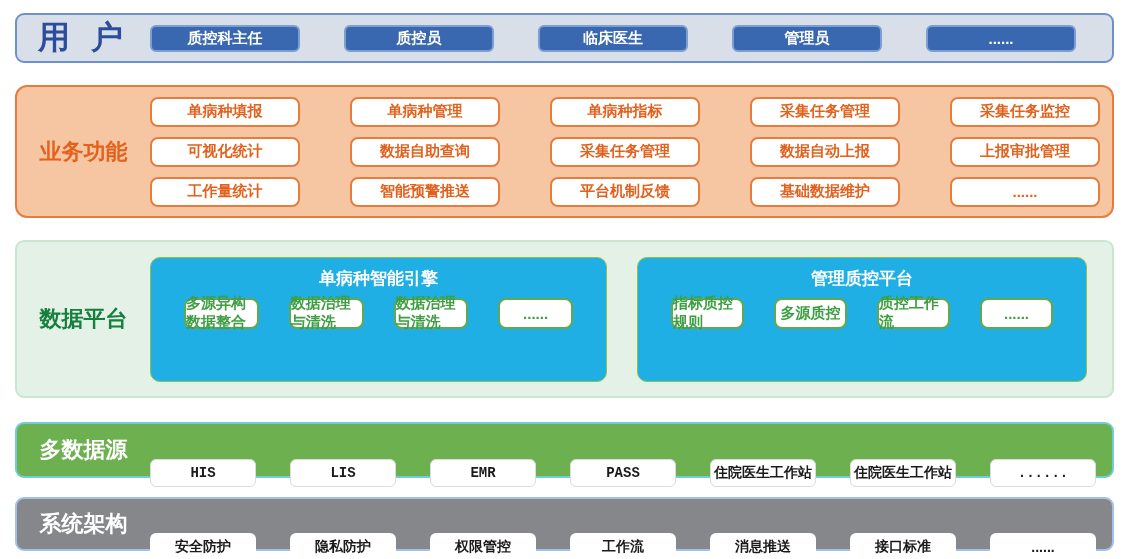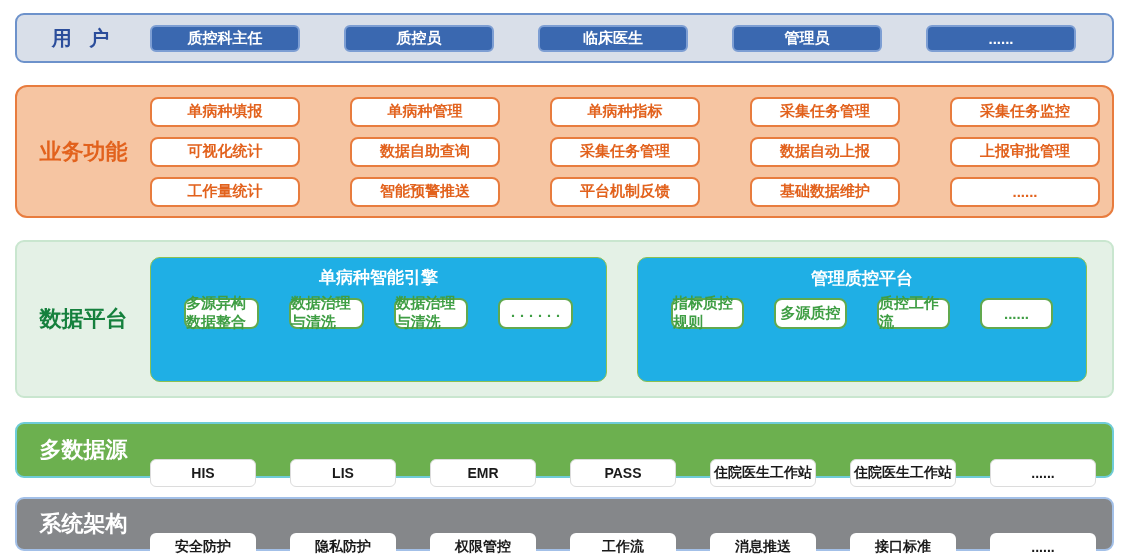--- a/index.html
+++ b/index.html
@@ -10,21 +10,21 @@
   .band{
     position:absolute;left:15px;width:1099px;box-sizing:border-box;
     display:flex;align-items:center;border-radius:9px;
   }
   .band-label{
     flex:0 0 133px;text-align:center;font-weight:bold;font-size:22px;
     white-space:nowrap;
   }
   
   .band-users{top:13px;height:50px;background:#d9dfe9;border:2px solid #6d92cb;}
-  .band-users .band-label{color:#2b4d9b;font-size:20px;letter-spacing:6px;}
+  .band-users .band-label{color:#2b4d9b;font-size:32px;letter-spacing:6px;}
   .role-row{display:flex;gap:44px;}
   .role-btn{
     width:150px;height:27px;box-sizing:border-box;background:#3a68b0;
     border:2px solid #7d9ed3;border-radius:6px;color:#ffffff;font-weight:bold;
     font-size:15px;display:flex;align-items:center;justify-content:center;
   }
   
   .band-biz{top:85px;height:133px;background:#f6c5a2;border:2px solid #e87c3e;border-radius:12px;}
   .band-biz .band-label{color:#e2621d;}
   .biz-grid{
@@ -37,36 +37,36 @@
     display:flex;align-items:center;justify-content:center;
   }
   
   .band-data{top:240px;height:158px;background:#e4f1e6;border:2px solid #c9e6cf;}
   .band-data .band-label{color:#15803d;}
   .panels{display:flex;gap:30px;}
   .panel{
     height:125px;background:#1fafe5;border:1px solid #8cc152;border-radius:10px;
     box-sizing:border-box;padding:6px 33px 0;
   }
-  .panel-engine{width:457px;font-family:Liberation Mono, monospace;}
+  .panel-engine{width:457px;}
   .panel-qc{width:450px;}
   .panel-title{
     height:30px;line-height:30px;text-align:center;color:#ffffff;
     font-weight:bold;font-size:17px;
   }
   .panel-grid{
     display:grid;grid-template-columns:1fr 1fr 1fr 1fr;column-gap:30px;row-gap:13px;margin-top:4px;
   }
   .panel-box{
     height:31px;background:#ffffff;border:2px solid #61a94f;border-radius:8px;
     color:#3f9e44;font-weight:bold;font-size:15px;box-sizing:border-box;
     display:flex;align-items:center;justify-content:center;
   }
   
-  .band-src{top:422px;height:56px;background:#6cb04f;border:2px solid #6fccd8;}
+  .band-src{top:422px;height:56px;background:#6cb04f;border:2px solid #6fccd8;font-family:Liberation Mono, monospace;}
   .band-src .band-label{color:#ffffff;}
   .chip-row{display:flex;gap:34px;flex:1;padding-right:16px;}
   .chip{
     flex:1;height:28px;background:#ffffff;border-radius:6px;
     color:#1a1a1a;font-weight:bold;font-size:14px;box-sizing:border-box;
     display:flex;align-items:center;justify-content:center;white-space:nowrap;margin-top:45px;
   }
   .band-src .chip{border:1px solid #dcdcdc;}
   
   .band-arch{top:497px;height:54px;background:#85878a;border:2px solid #a3c0e8;}

